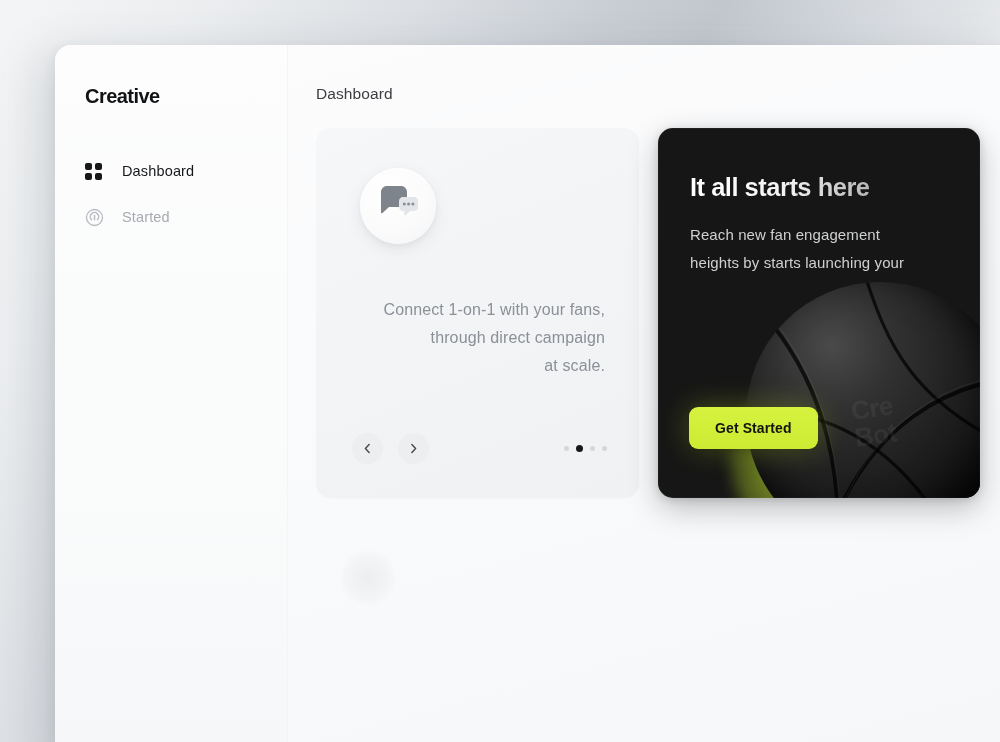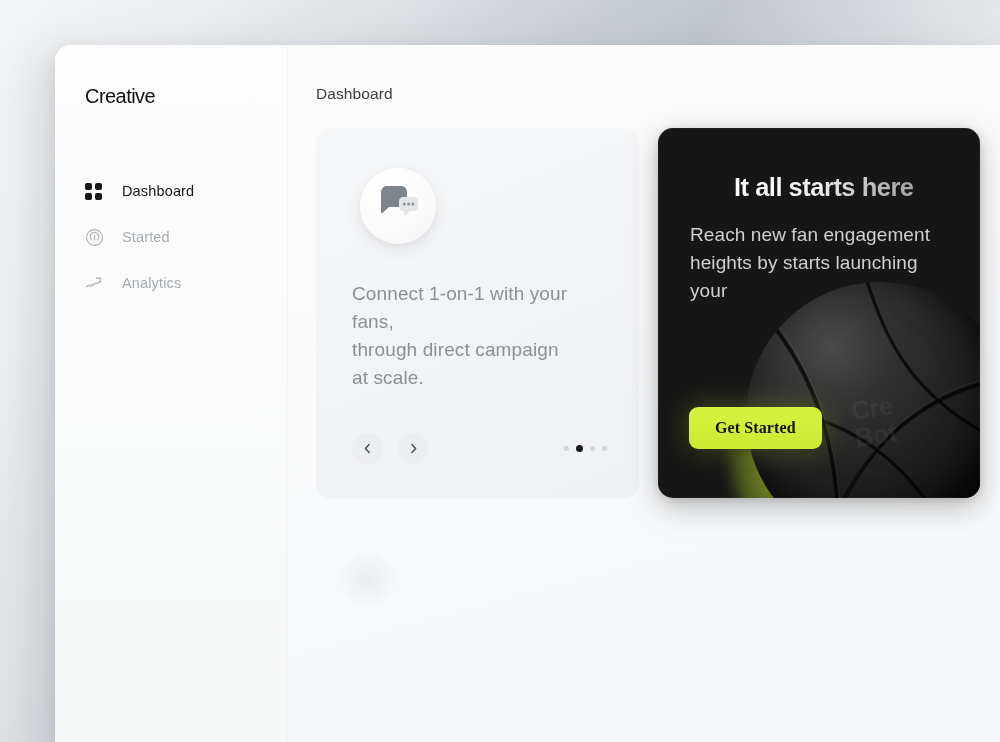--- a/index.html
+++ b/index.html
@@ -57,25 +57,25 @@
   #sidebar::after {
     content: "";
     position: absolute;
     right: 0; top: 0;
     width: 1px; height: 100%;
     background: linear-gradient(180deg, rgba(0,0,0,0.035), rgba(0,0,0,0.015));
   }
 
   .brand {
     font-size: 20px;
-    font-weight: 400;
+    font-weight: 700;
     line-height: 1.12;
     letter-spacing: -0.55px;
     color: #111214;
-    margin-bottom: 68px;
+    margin-bottom: 48px;
     user-select: none;
   }
   .brand span { display: block; }
 
   .nav-item {
     display: flex;
     align-items: center;
     height: 32px;
     margin-bottom: 14px;
     cursor: pointer;
@@ -151,25 +151,26 @@
     border-radius: 50%;
     background: radial-gradient(circle at 35% 30%, #ffffff 0%, #fbfbfc 55%, #f3f4f5 100%);
     box-shadow: 0 6px 16px rgba(80,88,100,0.10),
                 0 2px 5px rgba(80,88,100,0.06),
                 inset 0 1px 2px rgba(255,255,255,0.9);
     margin: 4px 0 0 8px;
   }
   .bubble-badge svg { position: absolute; left: 0; top: 0; }
 
   #carousel-text {
-    margin-top: 36px;
-    font-size: 19px;
+    margin-top: 52px;
+    font-size: 16px;
     line-height: 28px;
     color: #8b9097;
     letter-spacing: 0.12px;
+    text-align: right;
   }
 
   #carousel-controls {
     position: absolute;
     left: 36px;
     right: 30px;
     bottom: 34px;
     display: flex;
     align-items: center;
   }
@@ -277,44 +278,43 @@
   #promo-heading {
     font-size: 25.5px;
     font-weight: 700;
     letter-spacing: -0.5px;
     line-height: 1.2;
     margin-bottom: 18px;
     background: linear-gradient(95deg, #ffffff 0%, #f2f2f2 38%, #b9b9b9 68%, #8e8e8e 100%);
     -webkit-background-clip: text;
     background-clip: text;
     color: transparent;
-    margin-left: 44px;
     -webkit-text-fill-color: transparent;
   }
   #promo-text {
-    font-size: 19px;
+    font-size: 15px;
     line-height: 28px;
     color: #cfd0d1;
     letter-spacing: 0.1px;
     max-width: 270px;
   }
 
   #get-started-btn {
     position: absolute;
     left: 31px;
     bottom: 49px;
     z-index: 4;
     padding: 0 26px;
     height: 42px;
     border: none;
     border-radius: 9px;
     background: linear-gradient(180deg, #d6f23f 0%, #cceb32 100%);
     color: #121410;
-    font-family: Liberation Serif, serif;
-    font-size: 16px;
+    font-family: Liberation Sans, sans-serif;
+    font-size: 14px;
     font-weight: 700;
     letter-spacing: 0.1px;
     cursor: pointer;
     box-shadow: 0 0 28px rgba(205,235,50,0.30),
                 0 3px 10px rgba(0,0,0,0.35);
   }
 
   
   #bg-artifact {
     position: absolute;
@@ -358,29 +358,20 @@
           <span class="nav-icon">
             <svg width="19" height="19" viewBox="0 0 19 19" fill="none">
               <circle cx="9.5" cy="9.5" r="8" stroke="#b7bbc0" stroke-width="1.3"></circle>
               <path d="M6.4 11.6 a4.2 4.2 0 1 1 6.2 0" stroke="#b7bbc0" stroke-width="1.5" fill="none" stroke-linecap="round"></path>
               <path d="M9.5 7.4 v4.4" stroke="#b7bbc0" stroke-width="1.5" stroke-linecap="round"></path>
             </svg>
           </span>
           <span class="nav-label">Started</span>
         </div>
 
-        <div class="nav-item">
-          <span class="nav-icon">
-            <svg width="19" height="19" viewBox="0 0 19 19" fill="none">
-              <path d="M1.8 12.6 C4.2 9.2 5.8 13.4 8.2 10.6 C10.4 8.0 12.2 11.0 14.6 7.4" stroke="#b7bbc0" stroke-width="1.7" fill="none" stroke-linecap="round"></path>
-              <path d="M11.4 4.2 L15.6 4.0 L15.3 8.2" stroke="#b7bbc0" stroke-width="1.5" fill="none" stroke-linecap="round" stroke-linejoin="round"></path>
-            </svg>
-          </span>
-          <span class="nav-label">Analytics</span>
-        </div>
 
 
       </nav>
     </aside>
 
     <main id="main">
 
       <div id="page-title">Dashboard</div>
 
       <div id="cards-row">

